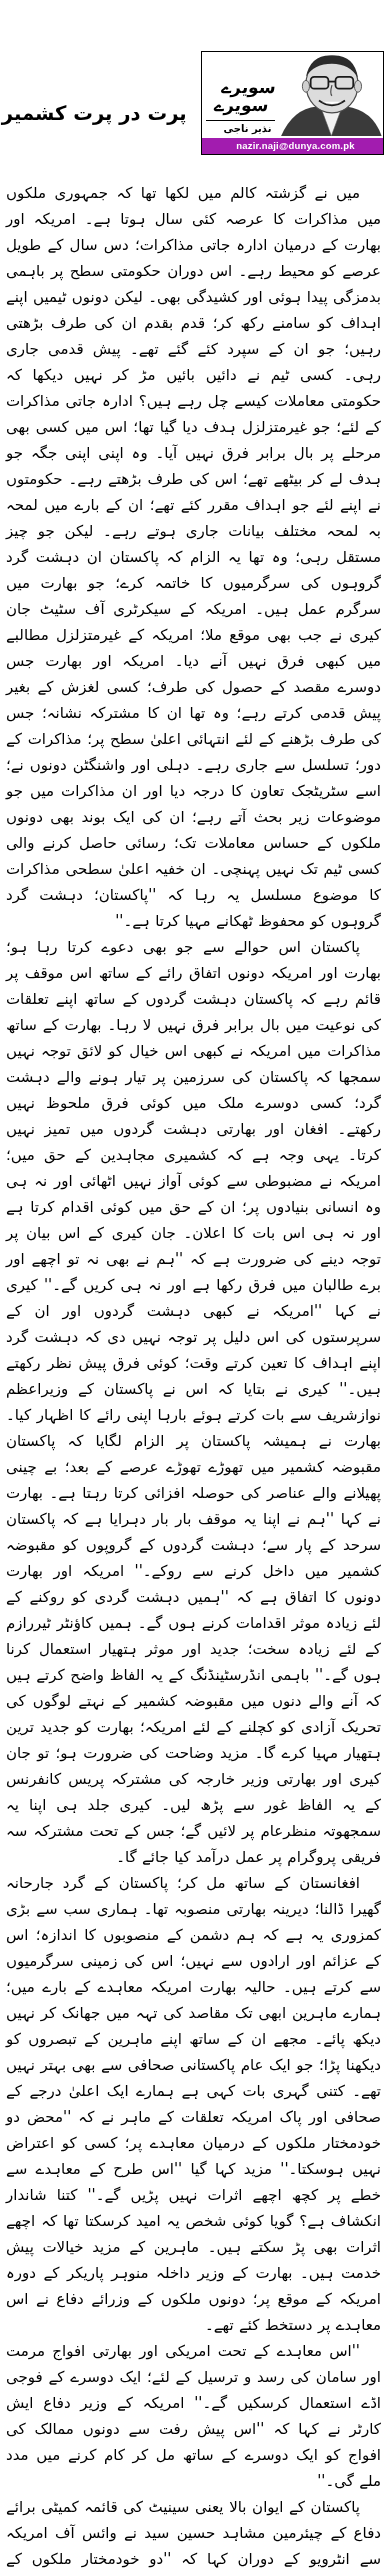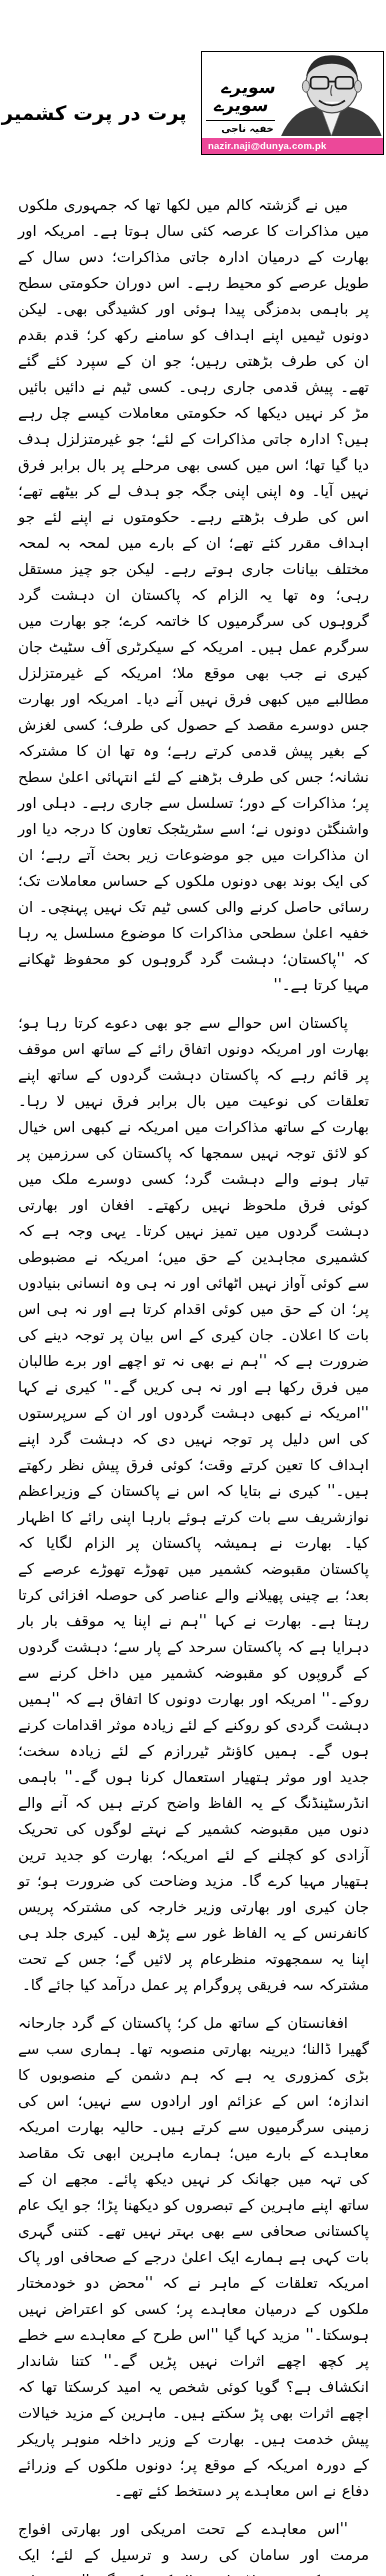--- a/index.html
+++ b/index.html
@@ -11,30 +11,30 @@
   .header-box{position:absolute;right:3px;top:51px;width:183px;height:104px;
               border:1.2px solid #000;box-sizing:border-box;background:#fff;}
   .photo{position:absolute;right:0;top:0;width:108px;height:84px;overflow:hidden;}
   .col-title{position:absolute;left:3.6px;top:26px;width:71px;direction:rtl;
              font-weight:bold;font-size:17px;line-height:18.4px;white-space:nowrap;}
   .col-title .l1{display:block;margin-right:1.2px;transform:skewX(-6deg);}
   .col-title .l2{display:block;margin-right:8.3px;transform:skewX(-6deg);}
   .divider{position:absolute;left:3.6px;top:68px;width:69px;border-top:1.2px solid #000;}
   .author{position:absolute;left:18px;top:71px;width:55px;text-align:center;
           direction:rtl;font-size:10px;font-weight:bold;}
-  .email-bar{position:absolute;left:0;right:0;bottom:0;height:16px;background:#ec4899;
+  .email-bar{position:absolute;left:0;right:0;bottom:0;height:16px;background:#a21caf;
              color:#fff;font-family:"Liberation Sans",sans-serif;font-weight:bold;
-             font-size:9.5px;line-height:16px;padding-left:6px;letter-spacing:0.2px;}
+             font-size:9.5px;line-height:16px;padding-left:6px;letter-spacing:0.2px;text-align:center;}
   .article-title{position:absolute;left:16.7px;top:102px;width:170px;text-align:center;
                  direction:rtl;font-size:19.6px;font-weight:bold;white-space:nowrap;}
 
   
   .body-text{padding:2.4px 6px 12px 6px;direction:rtl;text-align:justify;
              font-size:15px;line-height:26px;}
-  .body-text p{margin:12px;text-indent:21px;word-spacing:0.6px;}
+  .body-text p{margin:0;text-indent:21px;word-spacing:0.6px;}
 </style>
 </head>
 <body>
 
 <div class="page">
 
   <div class="header">
 
     <div class="header-box">
 
@@ -66,33 +66,33 @@
         </svg>
       </div>
 
       <div class="col-title">
         <span class="l1">سویرے</span>
         <span class="l2">سویرے</span>
       </div>
 
       <div class="divider"></div>
 
-      <div class="author">خفیہ ناجی</div>
+      <div class="author">نذیر ناجی</div>
 
       <div class="email-bar">
         <span>nazir.naji@dunya.com.pk</span>
       </div>
     </div>
 
     <div class="article-title">پرت در پرت کشمیر</div>
   </div>
 
   <div class="body-text">
     <p>میں نے گزشتہ کالم میں لکھا تھا کہ جمہوری ملکوں میں مذاکرات کا عرصہ کئی سال ہوتا ہے۔ امریکہ اور بھارت کے درمیان ادارہ جاتی مذاکرات؛ دس سال کے طویل عرصے کو محیط رہے۔ اس دوران حکومتی سطح پر باہمی بدمزگی پیدا ہوئی اور کشیدگی بھی۔ لیکن دونوں ٹیمیں اپنے اہداف کو سامنے رکھ کر؛ قدم بقدم ان کی طرف بڑھتی رہیں؛ جو ان کے سپرد کئے گئے تھے۔ پیش قدمی جاری رہی۔ کسی ٹیم نے دائیں بائیں مڑ کر نہیں دیکھا کہ حکومتی معاملات کیسے چل رہے ہیں؟ ادارہ جاتی مذاکرات کے لئے؛ جو غیرمتزلزل ہدف دیا گیا تھا؛ اس میں کسی بھی مرحلے پر بال برابر فرق نہیں آیا۔ وہ اپنی اپنی جگہ جو ہدف لے کر بیٹھے تھے؛ اس کی طرف بڑھتے رہے۔ حکومتوں نے اپنے لئے جو اہداف مقرر کئے تھے؛ ان کے بارے میں لمحہ بہ لمحہ مختلف بیانات جاری ہوتے رہے۔ لیکن جو چیز مستقل رہی؛ وہ تھا یہ الزام کہ پاکستان ان دہشت گرد گروہوں کی سرگرمیوں کا خاتمہ کرے؛ جو بھارت میں سرگرم عمل ہیں۔ امریکہ کے سیکرٹری آف سٹیٹ جان کیری نے جب بھی موقع ملا؛ امریکہ کے غیرمتزلزل مطالبے میں کبھی فرق نہیں آنے دیا۔ امریکہ اور بھارت جس دوسرے مقصد کے حصول کی طرف؛ کسی لغزش کے بغیر پیش قدمی کرتے رہے؛ وہ تھا ان کا مشترکہ نشانہ؛ جس کی طرف بڑھنے کے لئے انتہائی اعلیٰ سطح پر؛ مذاکرات کے دور؛ تسلسل سے جاری رہے۔ دہلی اور واشنگٹن دونوں نے؛ اسے سٹریٹجک تعاون کا درجہ دیا اور ان مذاکرات میں جو موضوعات زیر بحث آتے رہے؛ ان کی ایک بوند بھی دونوں ملکوں کے حساس معاملات تک؛ رسائی حاصل کرنے والی کسی ٹیم تک نہیں پہنچی۔ ان خفیہ اعلیٰ سطحی مذاکرات کا موضوع مسلسل یہ رہا کہ ''پاکستان؛ دہشت گرد گروہوں کو محفوظ ٹھکانے مہیا کرتا ہے۔''</p>
     <p>پاکستان اس حوالے سے جو بھی دعوے کرتا رہا ہو؛ بھارت اور امریکہ دونوں اتفاق رائے کے ساتھ اس موقف پر قائم رہے کہ پاکستان دہشت گردوں کے ساتھ اپنے تعلقات کی نوعیت میں بال برابر فرق نہیں لا رہا۔ بھارت کے ساتھ مذاکرات میں امریکہ نے کبھی اس خیال کو لائق توجہ نہیں سمجھا کہ پاکستان کی سرزمین پر تیار ہونے والے دہشت گرد؛ کسی دوسرے ملک میں کوئی فرق ملحوظ نہیں رکھتے۔ افغان اور بھارتی دہشت گردوں میں تمیز نہیں کرتا۔ یہی وجہ ہے کہ کشمیری مجاہدین کے حق میں؛ امریکہ نے مضبوطی سے کوئی آواز نہیں اٹھائی اور نہ ہی وہ انسانی بنیادوں پر؛ ان کے حق میں کوئی اقدام کرتا ہے اور نہ ہی اس بات کا اعلان۔ جان کیری کے اس بیان پر توجہ دینے کی ضرورت ہے کہ ''ہم نے بھی نہ تو اچھے اور برے طالبان میں فرق رکھا ہے اور نہ ہی کریں گے۔'' کیری نے کہا ''امریکہ نے کبھی دہشت گردوں اور ان کے سرپرستوں کی اس دلیل پر توجہ نہیں دی کہ دہشت گرد اپنے اہداف کا تعین کرتے وقت؛ کوئی فرق پیش نظر رکھتے ہیں۔'' کیری نے بتایا کہ اس نے پاکستان کے وزیراعظم نوازشریف سے بات کرتے ہوئے بارہا اپنی رائے کا اظہار کیا۔ بھارت نے ہمیشہ پاکستان پر الزام لگایا کہ پاکستان مقبوضہ کشمیر میں تھوڑے تھوڑے عرصے کے بعد؛ بے چینی پھیلانے والے عناصر کی حوصلہ افزائی کرتا رہتا ہے۔ بھارت نے کہا ''ہم نے اپنا یہ موقف بار بار دہرایا ہے کہ پاکستان سرحد کے پار سے؛ دہشت گردوں کے گروپوں کو مقبوضہ کشمیر میں داخل کرنے سے روکے۔'' امریکہ اور بھارت دونوں کا اتفاق ہے کہ ''ہمیں دہشت گردی کو روکنے کے لئے زیادہ موثر اقدامات کرنے ہوں گے۔ ہمیں کاؤنٹر ٹیررازم کے لئے زیادہ سخت؛ جدید اور موثر ہتھیار استعمال کرنا ہوں گے۔'' باہمی انڈرسٹینڈنگ کے یہ الفاظ واضح کرتے ہیں کہ آنے والے دنوں میں مقبوضہ کشمیر کے نہتے لوگوں کی تحریک آزادی کو کچلنے کے لئے امریکہ؛ بھارت کو جدید ترین ہتھیار مہیا کرے گا۔ مزید وضاحت کی ضرورت ہو؛ تو جان کیری اور بھارتی وزیر خارجہ کی مشترکہ پریس کانفرنس کے یہ الفاظ غور سے پڑھ لیں۔ کیری جلد ہی اپنا یہ سمجھوتہ منظرعام پر لائیں گے؛ جس کے تحت مشترکہ سہ فریقی پروگرام پر عمل درآمد کیا جائے گا۔</p>
     <p>افغانستان کے ساتھ مل کر؛ پاکستان کے گرد جارحانہ گھیرا ڈالنا؛ دیرینہ بھارتی منصوبہ تھا۔ ہماری سب سے بڑی کمزوری یہ ہے کہ ہم دشمن کے منصوبوں کا اندازہ؛ اس کے عزائم اور ارادوں سے نہیں؛ اس کی زمینی سرگرمیوں سے کرتے ہیں۔ حالیہ بھارت امریکہ معاہدے کے بارے میں؛ ہمارے ماہرین ابھی تک مقاصد کی تہہ میں جھانک کر نہیں دیکھ پائے۔ مجھے ان کے ساتھ اپنے ماہرین کے تبصروں کو دیکھنا پڑا؛ جو ایک عام پاکستانی صحافی سے بھی بہتر نہیں تھے۔ کتنی گہری بات کہی ہے ہمارے ایک اعلیٰ درجے کے صحافی اور پاک امریکہ تعلقات کے ماہر نے کہ ''محض دو خودمختار ملکوں کے درمیان معاہدے پر؛ کسی کو اعتراض نہیں ہوسکتا۔'' مزید کہا گیا ''اس طرح کے معاہدے سے خطے پر کچھ اچھے اثرات نہیں پڑیں گے۔'' کتنا شاندار انکشاف ہے؟ گویا کوئی شخص یہ امید کرسکتا تھا کہ اچھے اثرات بھی پڑ سکتے ہیں۔ ماہرین کے مزید خیالات پیش خدمت ہیں۔ بھارت کے وزیر داخلہ منوہر پاریکر کے دورہ امریکہ کے موقع پر؛ دونوں ملکوں کے وزرائے دفاع نے اس معاہدے پر دستخط کئے تھے۔</p>
-    <p>''اس معاہدے کے تحت امریکی اور بھارتی افواج مرمت اور سامان کی رسد و ترسیل کے لئے؛ ایک دوسرے کے فوجی اڈے استعمال کرسکیں گے۔'' مضبوطی کے وزیر دفاع ایش کارٹر نے کہا کہ ''اس پیش رفت سے دونوں ممالک کی افواج کو ایک دوسرے کے ساتھ مل کر کام کرنے میں مدد ملے گی۔''</p>
+    <p>''اس معاہدے کے تحت امریکی اور بھارتی افواج مرمت اور سامان کی رسد و ترسیل کے لئے؛ ایک دوسرے کے فوجی اڈے استعمال کرسکیں گے۔'' امریکہ کے وزیر دفاع ایش کارٹر نے کہا کہ ''اس پیش رفت سے دونوں ممالک کی افواج کو ایک دوسرے کے ساتھ مل کر کام کرنے میں مدد ملے گی۔''</p>
     <p>پاکستان کے ایوان بالا یعنی سینیٹ کی قائمہ کمیٹی برائے دفاع کے چیئرمین مشاہد حسین سید نے وائس آف امریکہ سے انٹرویو کے دوران کہا کہ ''دو خودمختار ملکوں کے درمیان معاہدے پر کسی کو اعتراض نہیں ہوسکتا۔ اگر اس طرح کے معاہدے کسی تیسرے ملک پر اثرانداز ہوں گے؛ تو یقیناً اس پر تشویش کا اظہار بھی ہوگا۔''</p>
 
   </div>
 
 </div>
 
 
 </body></html>

